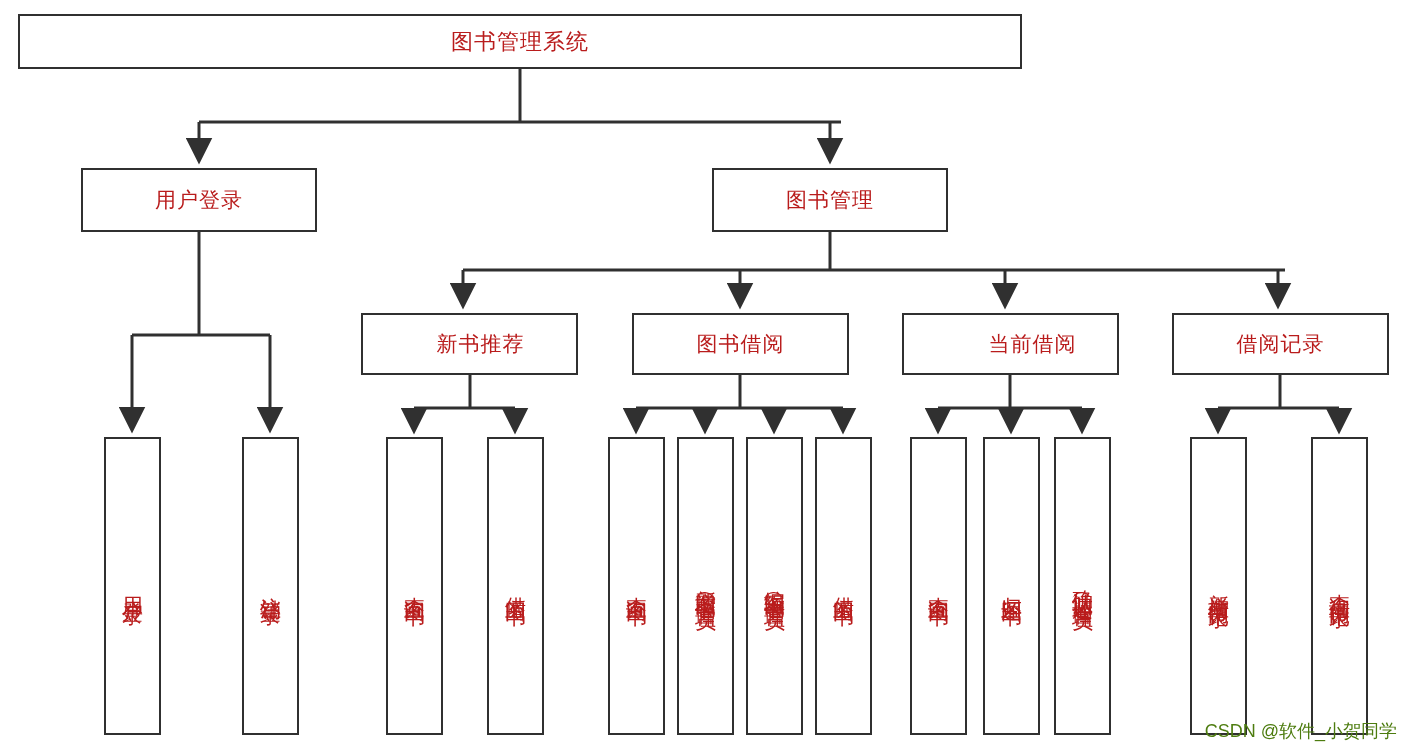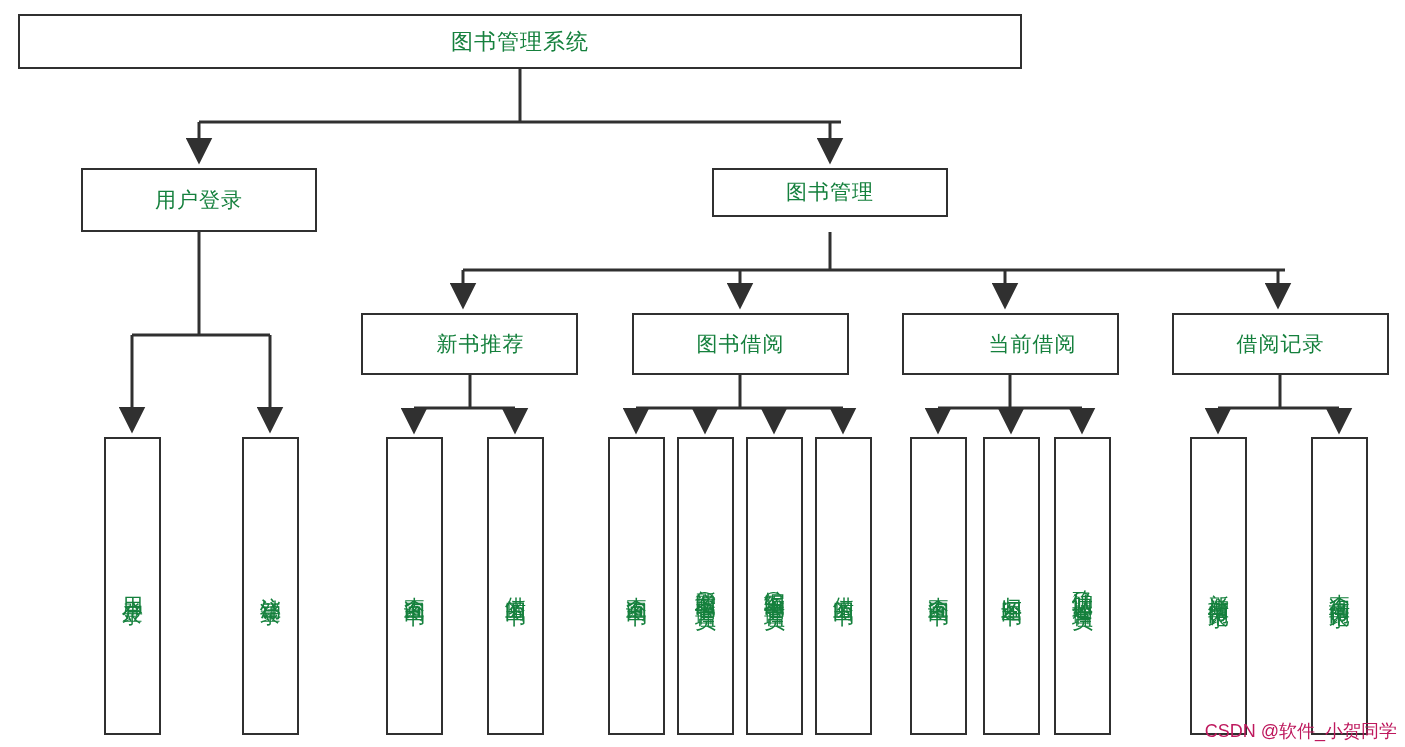--- a/index.html
+++ b/index.html
@@ -26,21 +26,21 @@
     pointer-events: none;
   }
   .node {
     position: absolute;
     box-sizing: border-box;
     border: 2.5px solid #303030;
     background: #ffffff;
     display: flex;
     align-items: center;
     justify-content: center;
-    color: #15803d;
+    color: #b91c1c;
     font-size: 21px;
     letter-spacing: 1px;
     line-height: 1.15;
   }
   .node.root { font-size: 22px; }
   .node.level1 { font-size: 21px; }
   .node.level2 { font-size: 21px; }
   .node.leaf {
     font-size: 21px;
     letter-spacing: 2px;
@@ -53,21 +53,21 @@
     text-orientation: upright;
     white-space: nowrap;
     line-height: 1.05;
     letter-spacing: 3px;
   }
   .watermark {
     position: absolute;
     right: 8px;
     bottom: 4px;
     font-size: 18px;
-    color: #be185d;
+    color: #4d7c0f;
     white-space: nowrap;
     font-family: "Liberation Sans", "DejaVu Sans", sans-serif;
   }
 </style>
 </head>
 <body>
 
 <div id="canvas">
 
   <svg class="links" viewBox="0 0 1405 747" xmlns="http://www.w3.org/2000/svg">
@@ -120,21 +120,21 @@
     </g>
   </svg>
 
   <div class="node root" style="left:18px; top:14px; width:1004px; height:55px;">
     <span>图书管理系统</span>
   </div>
 
   <div class="node level1" style="left:81px; top:168px; width:236px; height:64px;">
     <span>用户登录</span>
   </div>
-  <div class="node level1" style="left:712px; top:168px; width:236px; height:49px;">
+  <div class="node level1" style="left:712px; top:168px; width:236px; height:64px;">
     <span>图书管理</span>
   </div>
 
   <div class="node level2" style="left:361px; top:313px; width:217px; height:62px;padding-left:22px;">
     <span>新书推荐</span>
   </div>
   <div class="node level2" style="left:632px; top:313px; width:217px; height:62px;justify-content:center;">
     <span>图书借阅</span>
   </div>
   <div class="node level2" style="left:902px; top:313px; width:217px; height:62px;padding-left:44px;">

